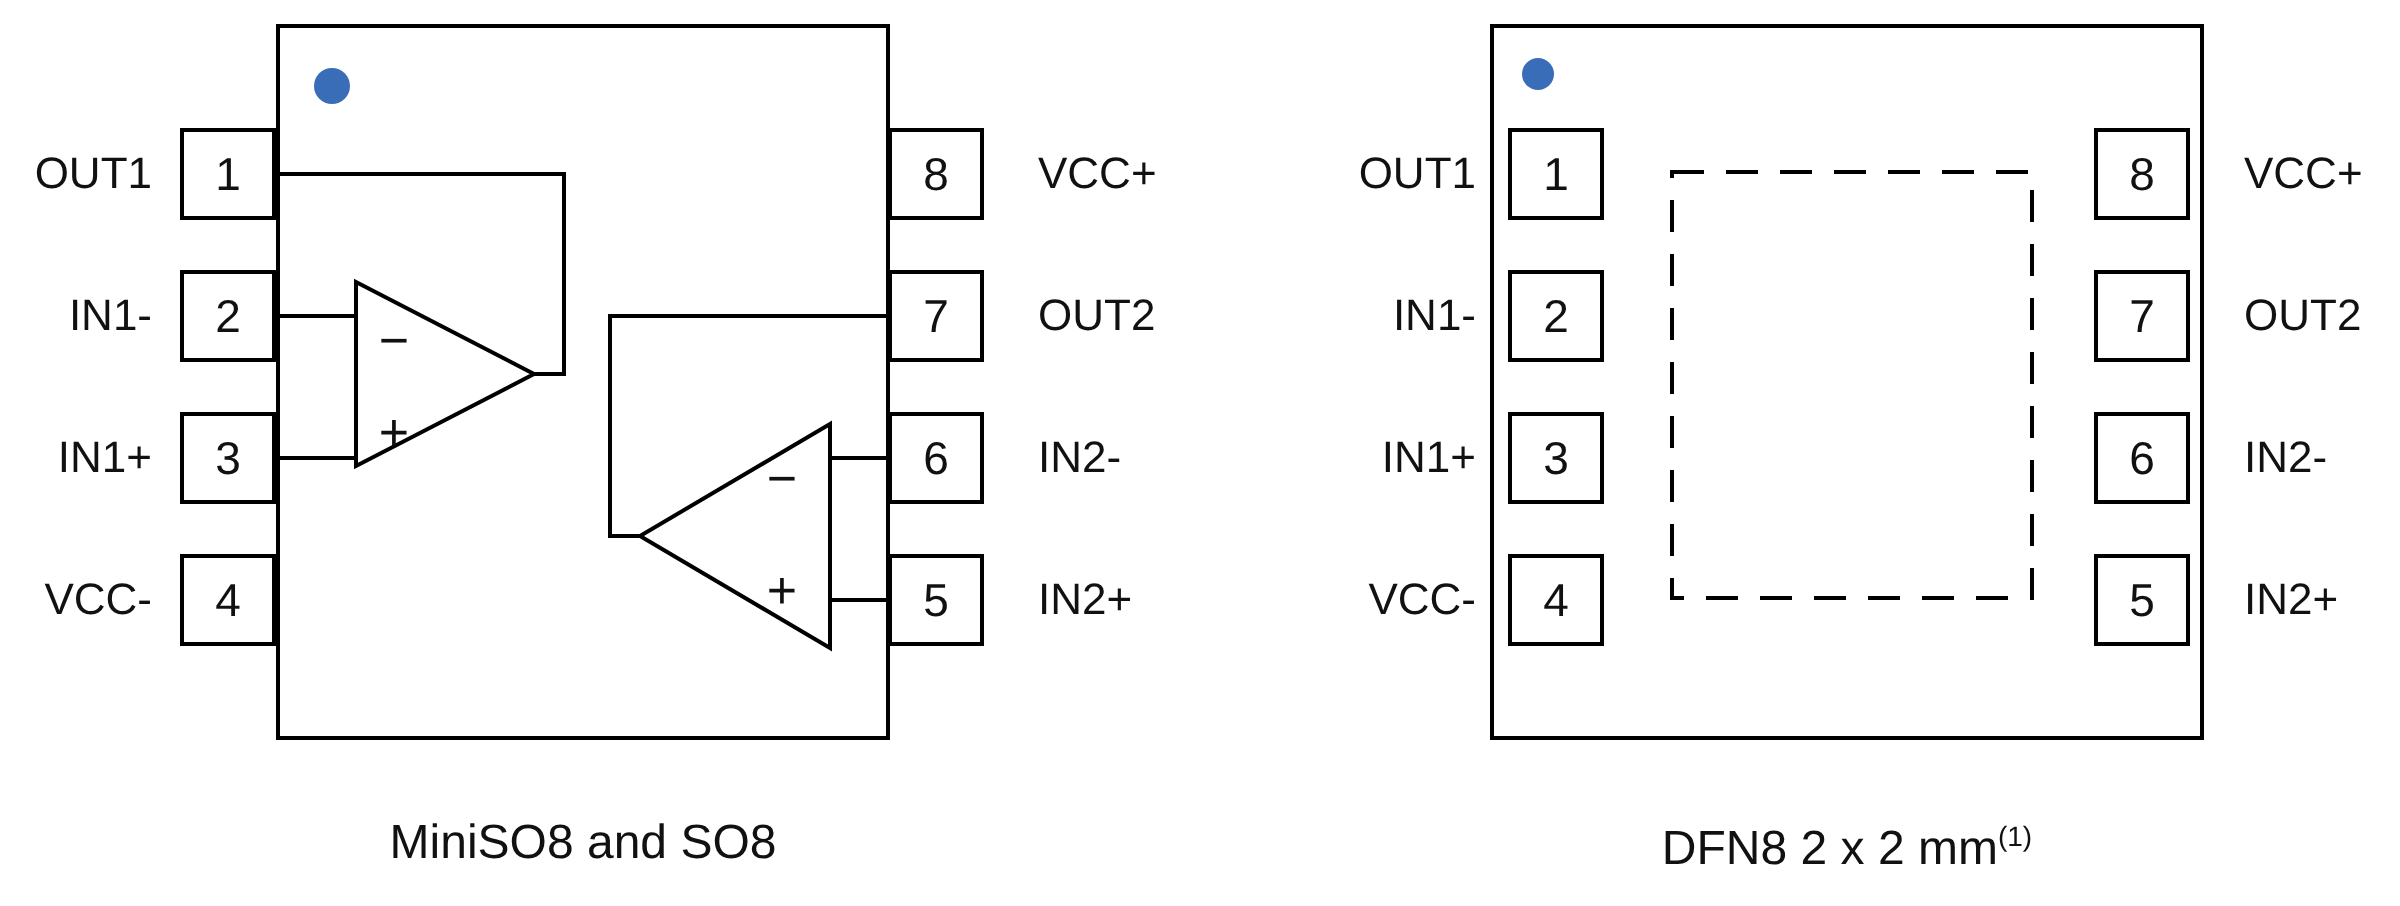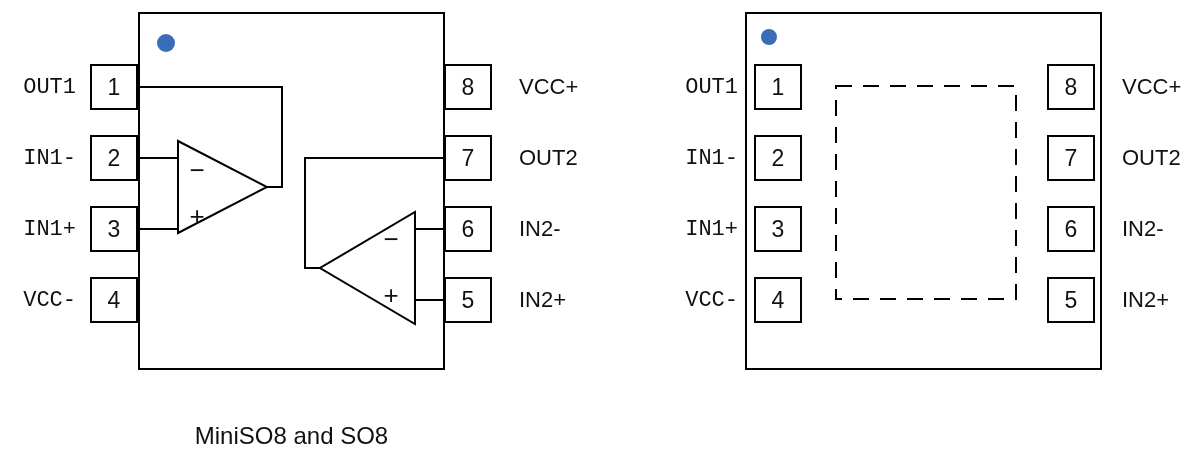--- a/index.html
+++ b/index.html
@@ -38,21 +38,21 @@
     font-size: 23px;
   }
   .pinlabel {
     position: absolute;
     height: 46px;
     display: flex;
     align-items: center;
     font-size: 22px;
     white-space: nowrap;
   }
-  .pinlabel.r { justify-content: flex-end; font-family: Liberation Mono, monospace; }
+  .pinlabel.r { justify-content: flex-end; }
   .nclabel {
     position: absolute;
     display: flex;
     align-items: center;
     justify-content: center;
     font-size: 22px;
   }
   .caption {
     position: absolute;
     font-size: 24px;
@@ -168,17 +168,20 @@
     </div>
   <div class="pinbox" style="left:1047px; top:277px;">
       <span>5</span>
     </div>
 
   <div class="pinlabel" style="left:1122px; top:64px; width:78px;">VCC+</div>
   <div class="pinlabel" style="left:1122px; top:135px; width:78px;">OUT2</div>
   <div class="pinlabel" style="left:1122px; top:206px; width:78px;">IN2-</div>
   <div class="pinlabel" style="left:1122px; top:277px; width:78px;">IN2+</div>
 
-  <div class="caption" style="left:138px; top:422px; width:307px;">
+  <div class="caption" style="left:138px; top:408px; width:307px;">
     <span>MiniSO8 and SO8</span>
+  </div>
+  <div class="caption" style="left:745px; top:410px; width:357px;">
+    <span>DFN8 2 x 2 mm</span><sup>(1)</sup>
   </div>
 
 </div>
 
 </body></html>

